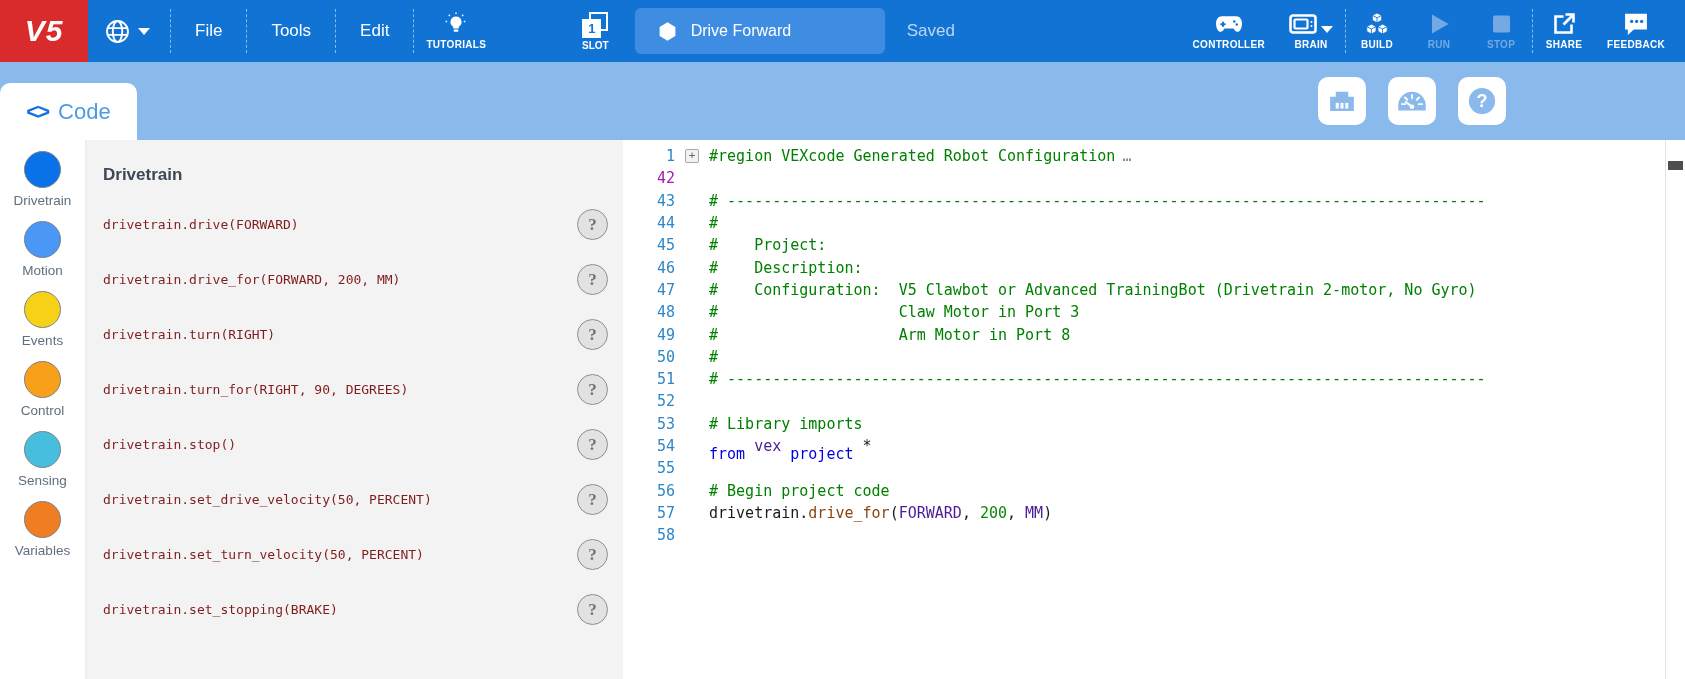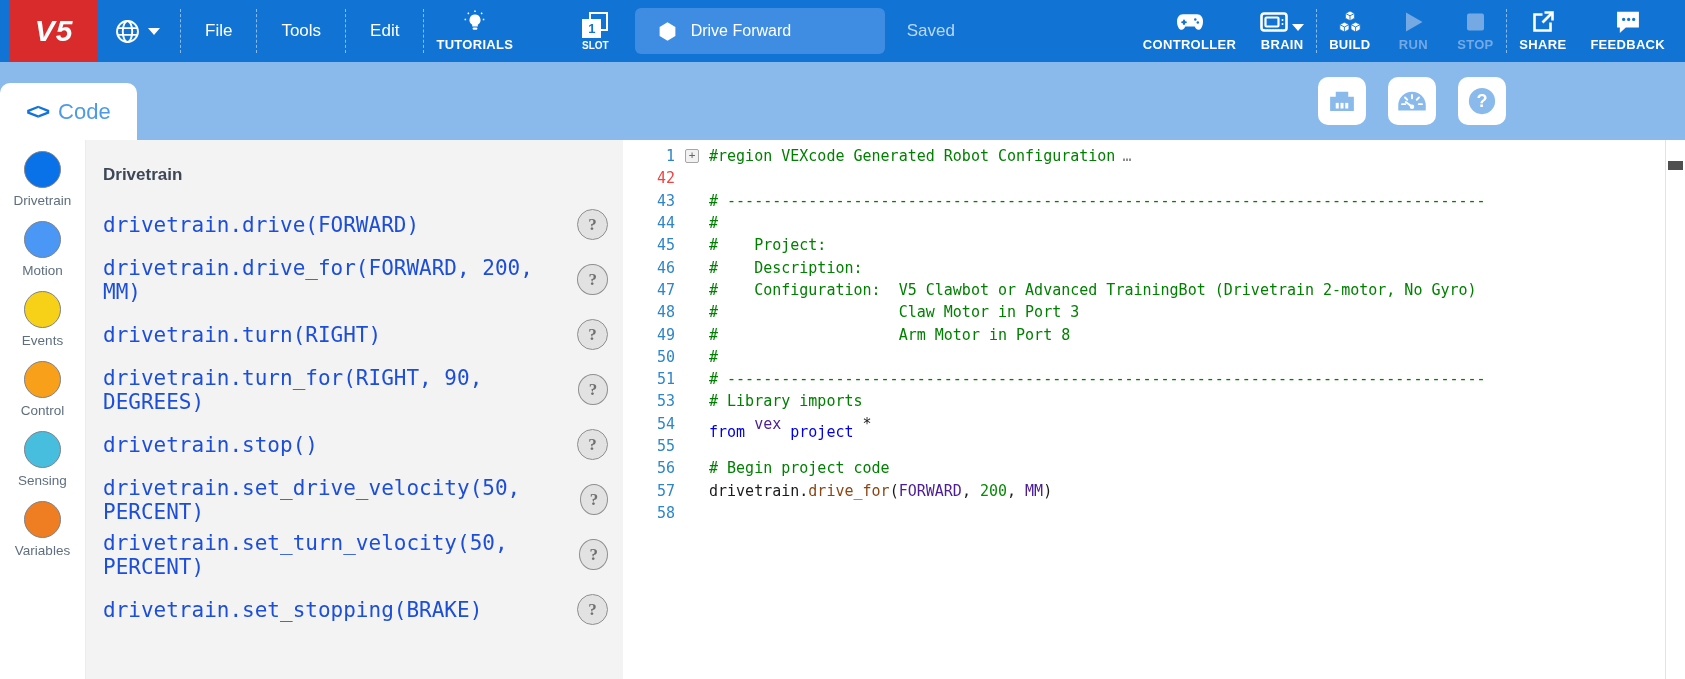--- a/index.html
+++ b/index.html
@@ -2,35 +2,35 @@
 <html><head>
 <meta charset="utf-8">
 <style>
   * { margin:0; padding:0; box-sizing:border-box; }
   html,body { width:1685px; height:679px; overflow:hidden; background:#fff;
               font-family:"Liberation Sans", sans-serif; }
 
   
   .topbar { position:relative; width:100%; height:62px; background:#1174d4; color:#fff; }
   .tb-group { position:absolute; top:0; height:62px; display:flex; align-items:center; }
-  .tb-left { left:10px; }
+  .tb-left { left:0; }
   .tb-mid { left:572px; }
   .tb-right { right:8px; }
   .logo { width:88px; height:62px; background:#d92b2b; display:flex; align-items:center; justify-content:center;
           font-style:italic; font-weight:bold; font-size:30px; letter-spacing:1px; }
   .globe-btn { display:flex; align-items:center; gap:7px; padding:0 20px 0 16px; height:62px; cursor:pointer; }
   .globe-btn .ic { width:27px; height:27px; display:block; }
   .caret { width:0; height:0; border-left:6px solid transparent; border-right:6px solid transparent;
            border-top:7px solid #fff; display:inline-block; }
   .vsep { border-left:1px dashed rgba(255,255,255,.5); height:44px; align-self:center; }
   .menu-item { padding:0 24px; font-size:17px; height:62px; display:flex; align-items:center; cursor:pointer; }
   .col-btn { display:flex; flex-direction:column; align-items:center; justify-content:center;
              padding:0 12px; height:62px; cursor:pointer; min-width:62px; }
   .col-btn .ic { width:28px; height:24px; display:block; margin-bottom:3px; }
-  .col-btn .lbl { font-size:13px; font-weight:bold; letter-spacing:.3px; }
+  .col-btn .lbl { font-size:10px; font-weight:bold; letter-spacing:.3px; }
   .col-btn.disabled { color:#74a9e4; }
   .slot-btn { display:flex; flex-direction:column; align-items:center; padding:0 10px; cursor:pointer; }
   .slot-ic { position:relative; width:26px; height:26px; margin-bottom:2px; }
   .slot-ic .back { position:absolute; right:0; top:0; width:19px; height:19px; border:2px solid #fff; }
   .slot-ic .front { position:absolute; left:0; bottom:0; width:19px; height:19px; background:#fff; color:#1174d4;
                     font-size:13px; font-weight:bold; display:flex; align-items:center; justify-content:center; }
   .slot-btn .lbl { font-size:10px; font-weight:bold; }
   .proj-pill { margin-left:16px; height:46px; min-width:250px; background:#3f8de2; border-radius:6px;
                display:flex; align-items:center; gap:13px; padding:0 22px; cursor:pointer; }
   .proj-pill .ic { width:21px; height:21px; }
@@ -54,31 +54,31 @@
   
   .main { display:flex; width:100%; height:539px; }
   .cats { width:85px; background:#fff; padding-top:11px; display:flex; flex-direction:column; align-items:center; }
   .cat { display:flex; flex-direction:column; align-items:center; height:70px; cursor:pointer; width:100%; }
   .cat .circle { width:37px; height:37px; border-radius:50%; border:1.5px solid #7d828c; }
   .cat .lbl { margin-top:5px; font-size:13.5px; color:#5f6f7f; }
 
   .panel { width:538px; background:#f3f3f4; border-left:1px solid #ececec; overflow:hidden; }
   .panel-header { margin:25px 0 12px 17px; font-size:17px; font-weight:bold; color:#3d4756; }
   .cmd-row { height:55px; display:flex; align-items:center; padding:0 15px 0 17px; cursor:grab; }
-  .cmd-text { font-family:"DejaVu Sans Mono", monospace; font-size:21px; color:#1d4ed8; }
+  .cmd-text { font-family:"DejaVu Sans Mono", monospace; font-size:13px; color:#7f1d1d; }
   .help-btn { margin-left:auto; width:31px; height:31px; border-radius:50%; background:#e2e2e2;
               border:1.5px solid #8f8f8f; color:#707070; font-weight:bold; font-size:17px;
               display:flex; align-items:center; justify-content:center; cursor:pointer;
               font-family:"Liberation Serif", serif; }
 
   .editor { flex:1; background:#fff; position:relative; padding-top:5px;
             font-family:"DejaVu Sans Mono", monospace; font-size:15px; overflow:hidden; }
   .code-line { display:flex; align-items:center; height:22.3px; white-space:pre; }
   .gutter { width:52px; text-align:right; color:#2e86c8; flex:none; }
-  .gutter.active { color:#ef4444; }
+  .gutter.active { color:#a21caf; }
   .foldslot { width:34px; flex:none; display:flex; justify-content:center; }
   .foldbox { width:14px; height:14px; border:1px solid #a6a6a6; background:#f2f2f2; color:#666;
              font-size:11px; line-height:12px; text-align:center; cursor:pointer; border-radius:2px; }
   .tok-comment { color:#008000; }
   .tok-keyword { color:#0000e6;margin-top:16px; }
   .tok-const   { color:#4c1d95; }
   .tok-number  { color:#098a08; }
   .tok-func    { color:#8b4513; }
   .tok-plain   { color:#1b1b1b; }
   .fold-ellipsis { color:#888; margin-left:7px; }
@@ -334,20 +334,21 @@
         <div class="code-line"><span class="gutter active">42</span><span class="foldslot"></span></div>
         <div class="code-line"><span class="gutter">43</span><span class="foldslot"></span><span class="tok-comment"># ------------------------------------------------------------------------------------</span></div>
         <div class="code-line"><span class="gutter">44</span><span class="foldslot"></span><span class="tok-comment">#</span></div>
         <div class="code-line"><span class="gutter">45</span><span class="foldslot"></span><span class="tok-comment">#    Project:</span></div>
         <div class="code-line"><span class="gutter">46</span><span class="foldslot"></span><span class="tok-comment">#    Description:</span></div>
         <div class="code-line"><span class="gutter">47</span><span class="foldslot"></span><span class="tok-comment">#    Configuration:  V5 Clawbot or Advanced TrainingBot (Drivetrain 2-motor, No Gyro)</span></div>
         <div class="code-line"><span class="gutter">48</span><span class="foldslot"></span><span class="tok-comment">#                    Claw Motor in Port 3</span></div>
         <div class="code-line"><span class="gutter">49</span><span class="foldslot"></span><span class="tok-comment">#                    Arm Motor in Port 8</span></div>
         <div class="code-line"><span class="gutter">50</span><span class="foldslot"></span><span class="tok-comment">#</span></div>
         <div class="code-line"><span class="gutter">51</span><span class="foldslot"></span><span class="tok-comment"># ------------------------------------------------------------------------------------</span></div>
+        <div class="code-line"><span class="gutter">52</span><span class="foldslot"></span></div>
         <div class="code-line"><span class="gutter">53</span><span class="foldslot"></span><span class="tok-comment"># Library imports</span></div>
         <div class="code-line"><span class="gutter">54</span><span class="foldslot"></span><span class="tok-keyword">from</span><span class="tok-plain"> </span><span class="tok-const">vex</span><span class="tok-plain"> </span><span class="tok-keyword">project</span><span class="tok-plain"> *</span></div>
         <div class="code-line"><span class="gutter">55</span><span class="foldslot"></span></div>
         <div class="code-line"><span class="gutter">56</span><span class="foldslot"></span><span class="tok-comment"># Begin project code</span></div>
         <div class="code-line"><span class="gutter">57</span><span class="foldslot"></span><span class="tok-plain">drivetrain.</span><span class="tok-func">drive_for</span><span class="tok-plain">(</span><span class="tok-const">FORWARD</span><span class="tok-plain">, </span><span class="tok-number">200</span><span class="tok-plain">, </span><span class="tok-const">MM</span><span class="tok-plain">)</span></div>
         <div class="code-line"><span class="gutter">58</span><span class="foldslot"></span></div>
       </div>
     <div class="scrollbar">
       <div class="scroll-thumb"></div>
     </div>

